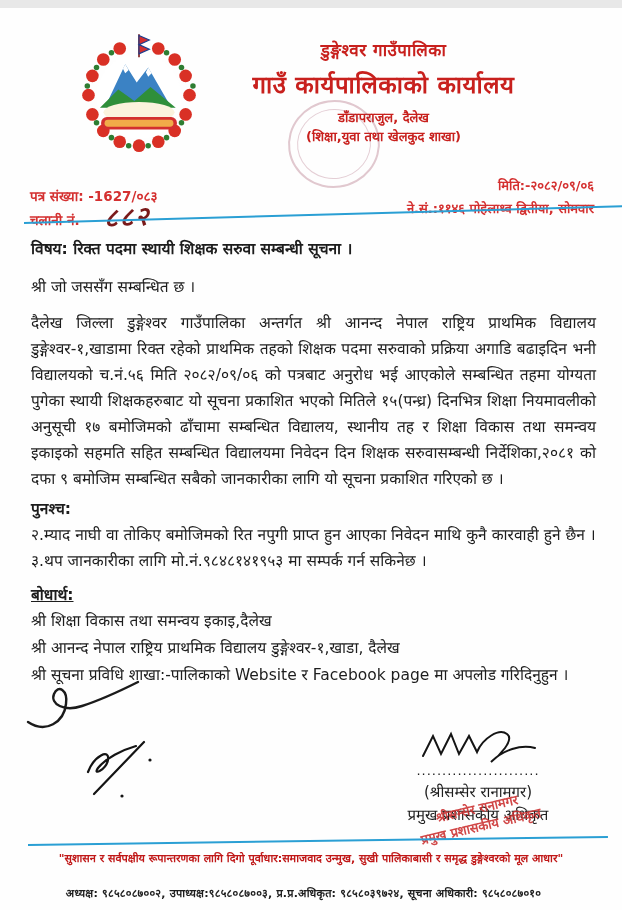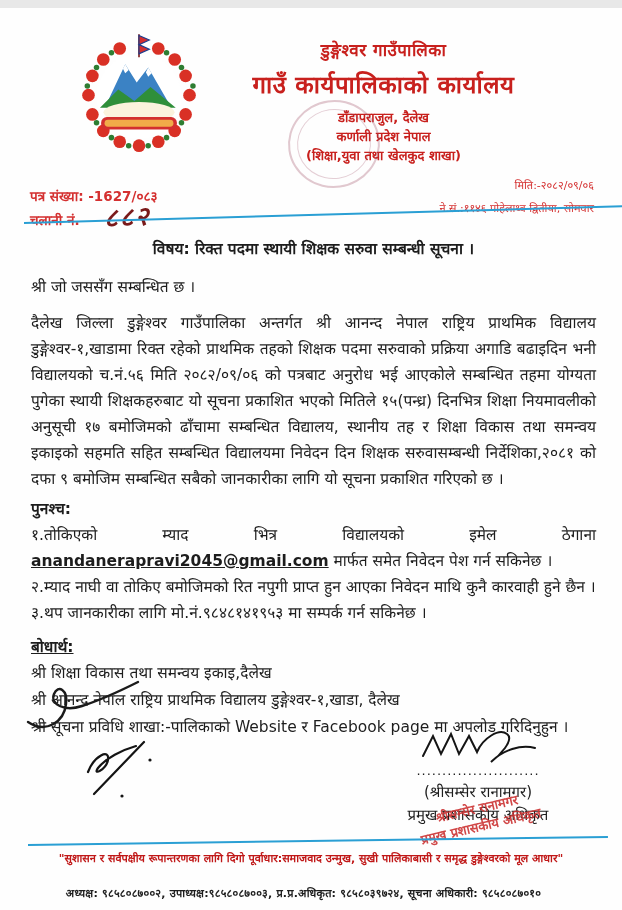--- a/index.html
+++ b/index.html
@@ -22,26 +22,26 @@
   .round-stamp::before{
     content:"";position:absolute;left:7px;top:7px;right:7px;bottom:7px;border-radius:50%;
     border:1px solid rgba(156,72,96,.35);
   }
   
   .meta-left{position:absolute;left:30px;top:176px;color:#d43030;font-size:13.5px;font-weight:600;line-height:24px;}
   .chalani-value{
     position:absolute;left:104px;top:190px;color:#7a1a1a;font-size:26px;font-weight:bold;
     font-style:italic;transform:rotate(-3deg);letter-spacing:2px;
   }
-  .meta-right{position:absolute;right:28px;top:166px;color:#d43030;font-size:11px;font-weight:400;text-align:right;line-height:23px;}
+  .meta-right{position:absolute;right:28px;top:166px;color:#d43030;font-size:13px;font-weight:700;text-align:right;line-height:23px;}
   .blue-line{position:absolute;height:2px;background:#2a9fd4;}
   .line-header{left:24px;width:600px;top:214px;transform:rotate(-1.6deg);transform-origin:left center;}
   
   .content{position:absolute;left:31px;right:26px;top:228px;font-size:15.5px;line-height:26px;}
-  .subject{text-align:center;font-weight:600;margin-bottom:12px;}
+  .subject{text-align:left;font-weight:600;margin-bottom:12px;}
   .salutation{margin-bottom:10px;}
   .bodytext{text-align:justify;}
   .ps-head{font-weight:600;margin-top:4px;}
   .ps-item{text-align:justify;}
   .email-link{font-weight:bold;text-decoration:underline;}
   .cc-head{font-weight:bold;text-decoration:underline;margin-top:8px;}
   .cc-item{line-height:27px;}
   .latin{font-family:"DejaVu Sans","Liberation Sans",sans-serif;}
   
   .sign-left{position:absolute;left:70px;top:718px;width:110px;height:90px;}
@@ -126,21 +126,20 @@
       <line x1="50" y1="2" x2="50" y2="22" stroke="#7a1a1a" stroke-width="1.4"></line>
       <polygon points="50,3 59,7 50,11 59,15 50,19" fill="#d32f2f" stroke="#1a3d8f" stroke-width="1"></polygon>
     </svg>
   </div>
 
   <div class="header-text">
     <div class="muni-name">डुङ्गेश्वर गाउँपालिका</div>
     <div class="office-name">गाउँ कार्यपालिकाको कार्यालय</div>
     <div class="addr">
       <div>डाँडापराजुल, दैलेख</div>
-      <div>कर्णाली प्रदेश नेपाल</div>
       <div>(शिक्षा,युवा तथा खेलकुद शाखा)</div>
     </div>
   </div>
 
   <div class="round-stamp"></div>
 
   <div class="meta-left">
     <div>पत्र संख्या: -1627/०८३</div>
     <div>चलानी नं.</div>
   </div>
@@ -152,21 +151,20 @@
   </div>
 
   <div class="blue-line line-header"></div>
 
   <div class="content">
     <div class="subject">विषय: रिक्त पदमा स्थायी शिक्षक सरुवा सम्बन्धी सूचना ।</div>
     <div class="salutation">श्री जो जससँग सम्बन्धित छ ।</div>
     <div class="bodytext">दैलेख जिल्ला डुङ्गेश्वर गाउँपालिका अन्तर्गत श्री आनन्द नेपाल राष्ट्रिय प्राथमिक विद्यालय डुङ्गेश्वर-१,खाडामा रिक्त रहेको प्राथमिक तहको शिक्षक पदमा सरुवाको प्रक्रिया अगाडि बढाइदिन भनी विद्यालयको च.नं.५६ मिति २०८२/०९/०६ को पत्रबाट अनुरोध भई आएकोले सम्बन्धित तहमा योग्यता पुगेका स्थायी शिक्षकहरुबाट यो सूचना प्रकाशित भएको मितिले १५(पन्ध्र) दिनभित्र शिक्षा नियमावलीको अनुसूची १७ बमोजिमको ढाँचामा सम्बन्धित विद्यालय, स्थानीय तह र शिक्षा विकास तथा समन्वय इकाइको सहमति सहित सम्बन्धित विद्यालयमा निवेदन दिन शिक्षक सरुवासम्बन्धी निर्देशिका,२०८१ को दफा ९ बमोजिम सम्बन्धित सबैको जानकारीका लागि यो सूचना प्रकाशित गरिएको छ ।</div>
 
     <div class="ps-head">पुनश्च:</div>
-    <div class="ps-item"><span>१.तोकिएको म्याद भित्र विद्यालयको इमेल ठेगाना </span><span class="email-link latin">anandanerapravi2045@gmail.com</span><span> मार्फत समेत निवेदन पेश गर्न सकिनेछ ।</span></div>
     <div class="ps-item">२.म्याद नाघी वा तोकिए बमोजिमको रित नपुगी प्राप्त हुन आएका निवेदन माथि कुनै कारवाही हुने छैन ।</div>
     <div class="ps-item">३.थप जानकारीका लागि मो.नं.९८४८१४१९५३ मा सम्पर्क गर्न सकिनेछ ।</div>
 
     <div class="cc-head">बोधार्थ:</div>
     <div class="cc-item">श्री शिक्षा विकास तथा समन्वय इकाइ,दैलेख</div>
     <div class="cc-item">श्री आनन्द नेपाल राष्ट्रिय प्राथमिक विद्यालय डुङ्गेश्वर-१,खाडा, दैलेख</div>
     <div class="cc-item">श्री सूचना प्रविधि शाखा:-पालिकाको Website र Facebook page मा अपलोड गरिदिनुहुन ।</div>
   </div>
 
   <svg class="tick" viewBox="0 0 140 66">

